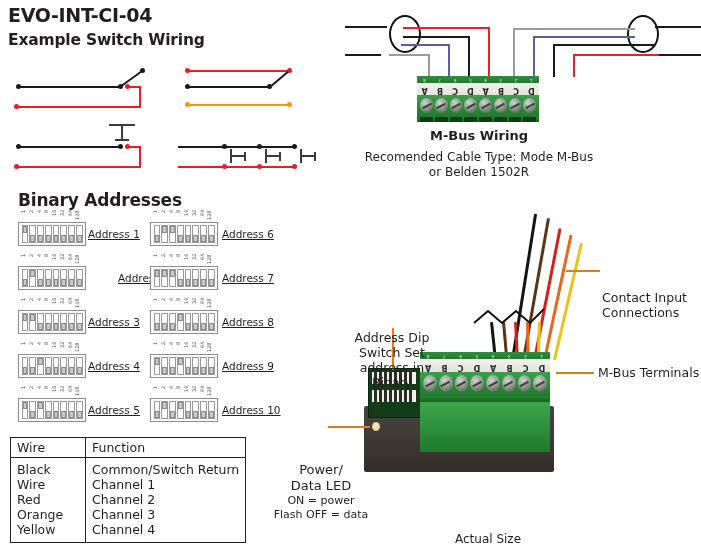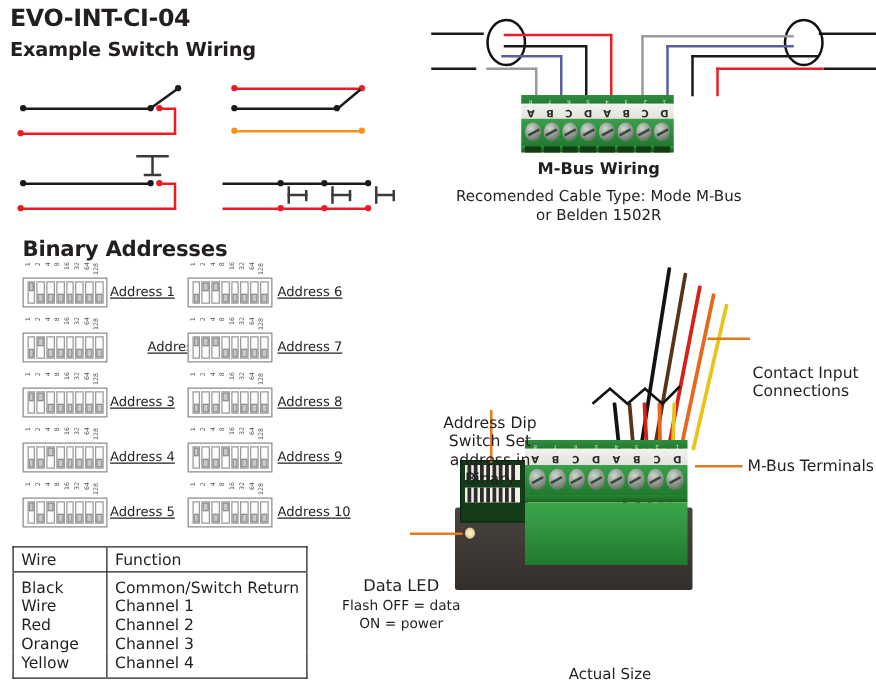--- a/index.html
+++ b/index.html
@@ -811,16 +811,17 @@
   <div class="callout" style="left:-8px;top:120px;width:100px;text-align:center;">
     <div>Address Dip</div>
     <div>Switch Set</div>
     <div>address in</div>
     <div>Binary</div>
   </div>
   <div class="caption" style="left:68px;top:322px;width:140px;">Actual Size</div>
 </div>
 
 <div class="abs" style="left:258px;top:462px;width:126px;text-align:center;">
+  <div style="font-size:13px;line-height:16px;">Power/</div>
   <div style="font-size:13px;line-height:16px;">Data LED</div>
+  <div style="font-size:11px;line-height:14px;">ON = power</div>
   <div style="font-size:11px;line-height:14px;">Flash OFF = data</div>
-  <div style="font-size:11px;line-height:14px;">ON = power</div>
 </div>
 
 </body></html>

